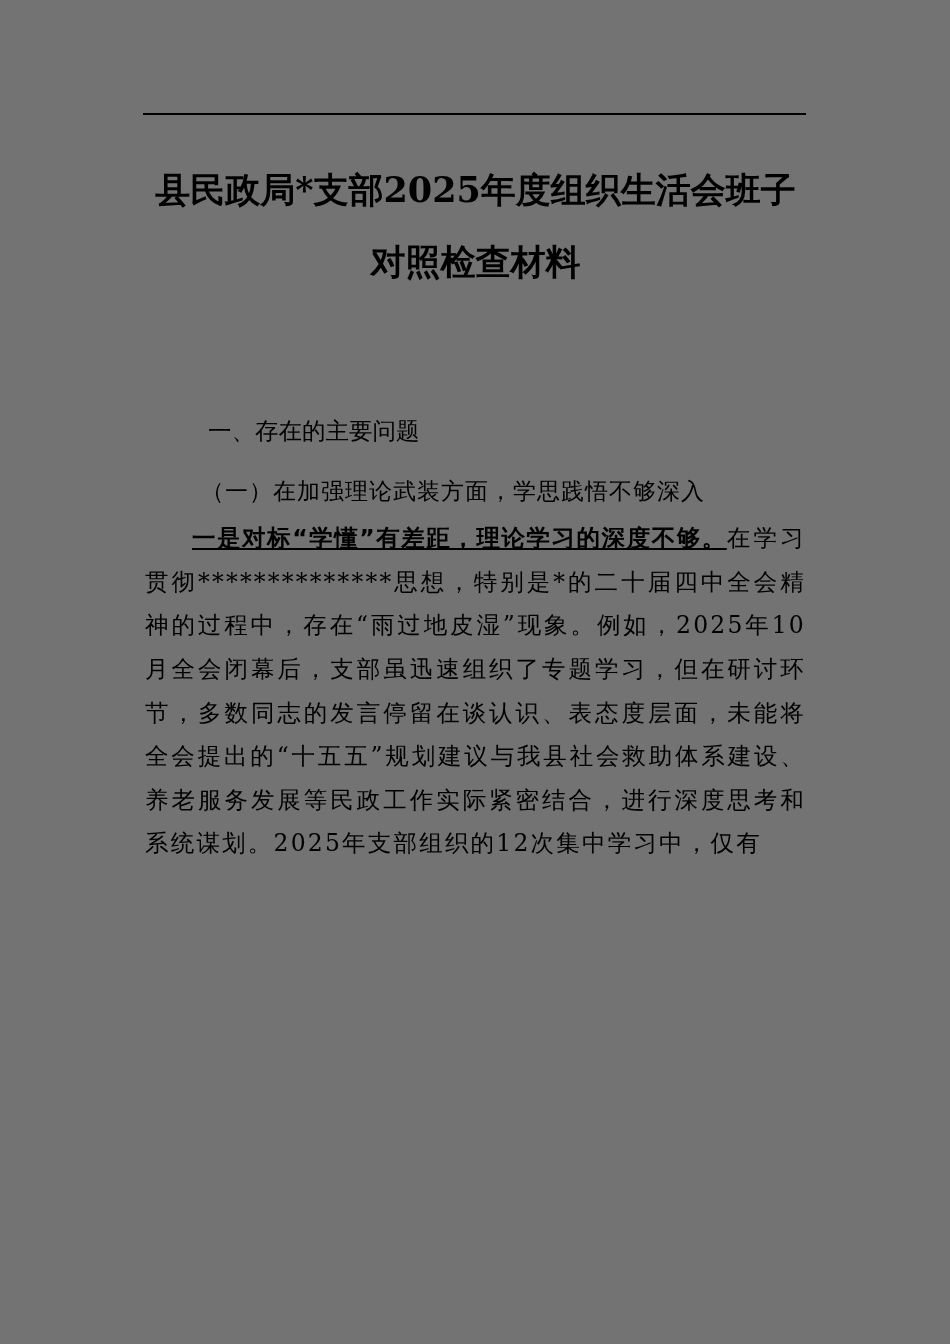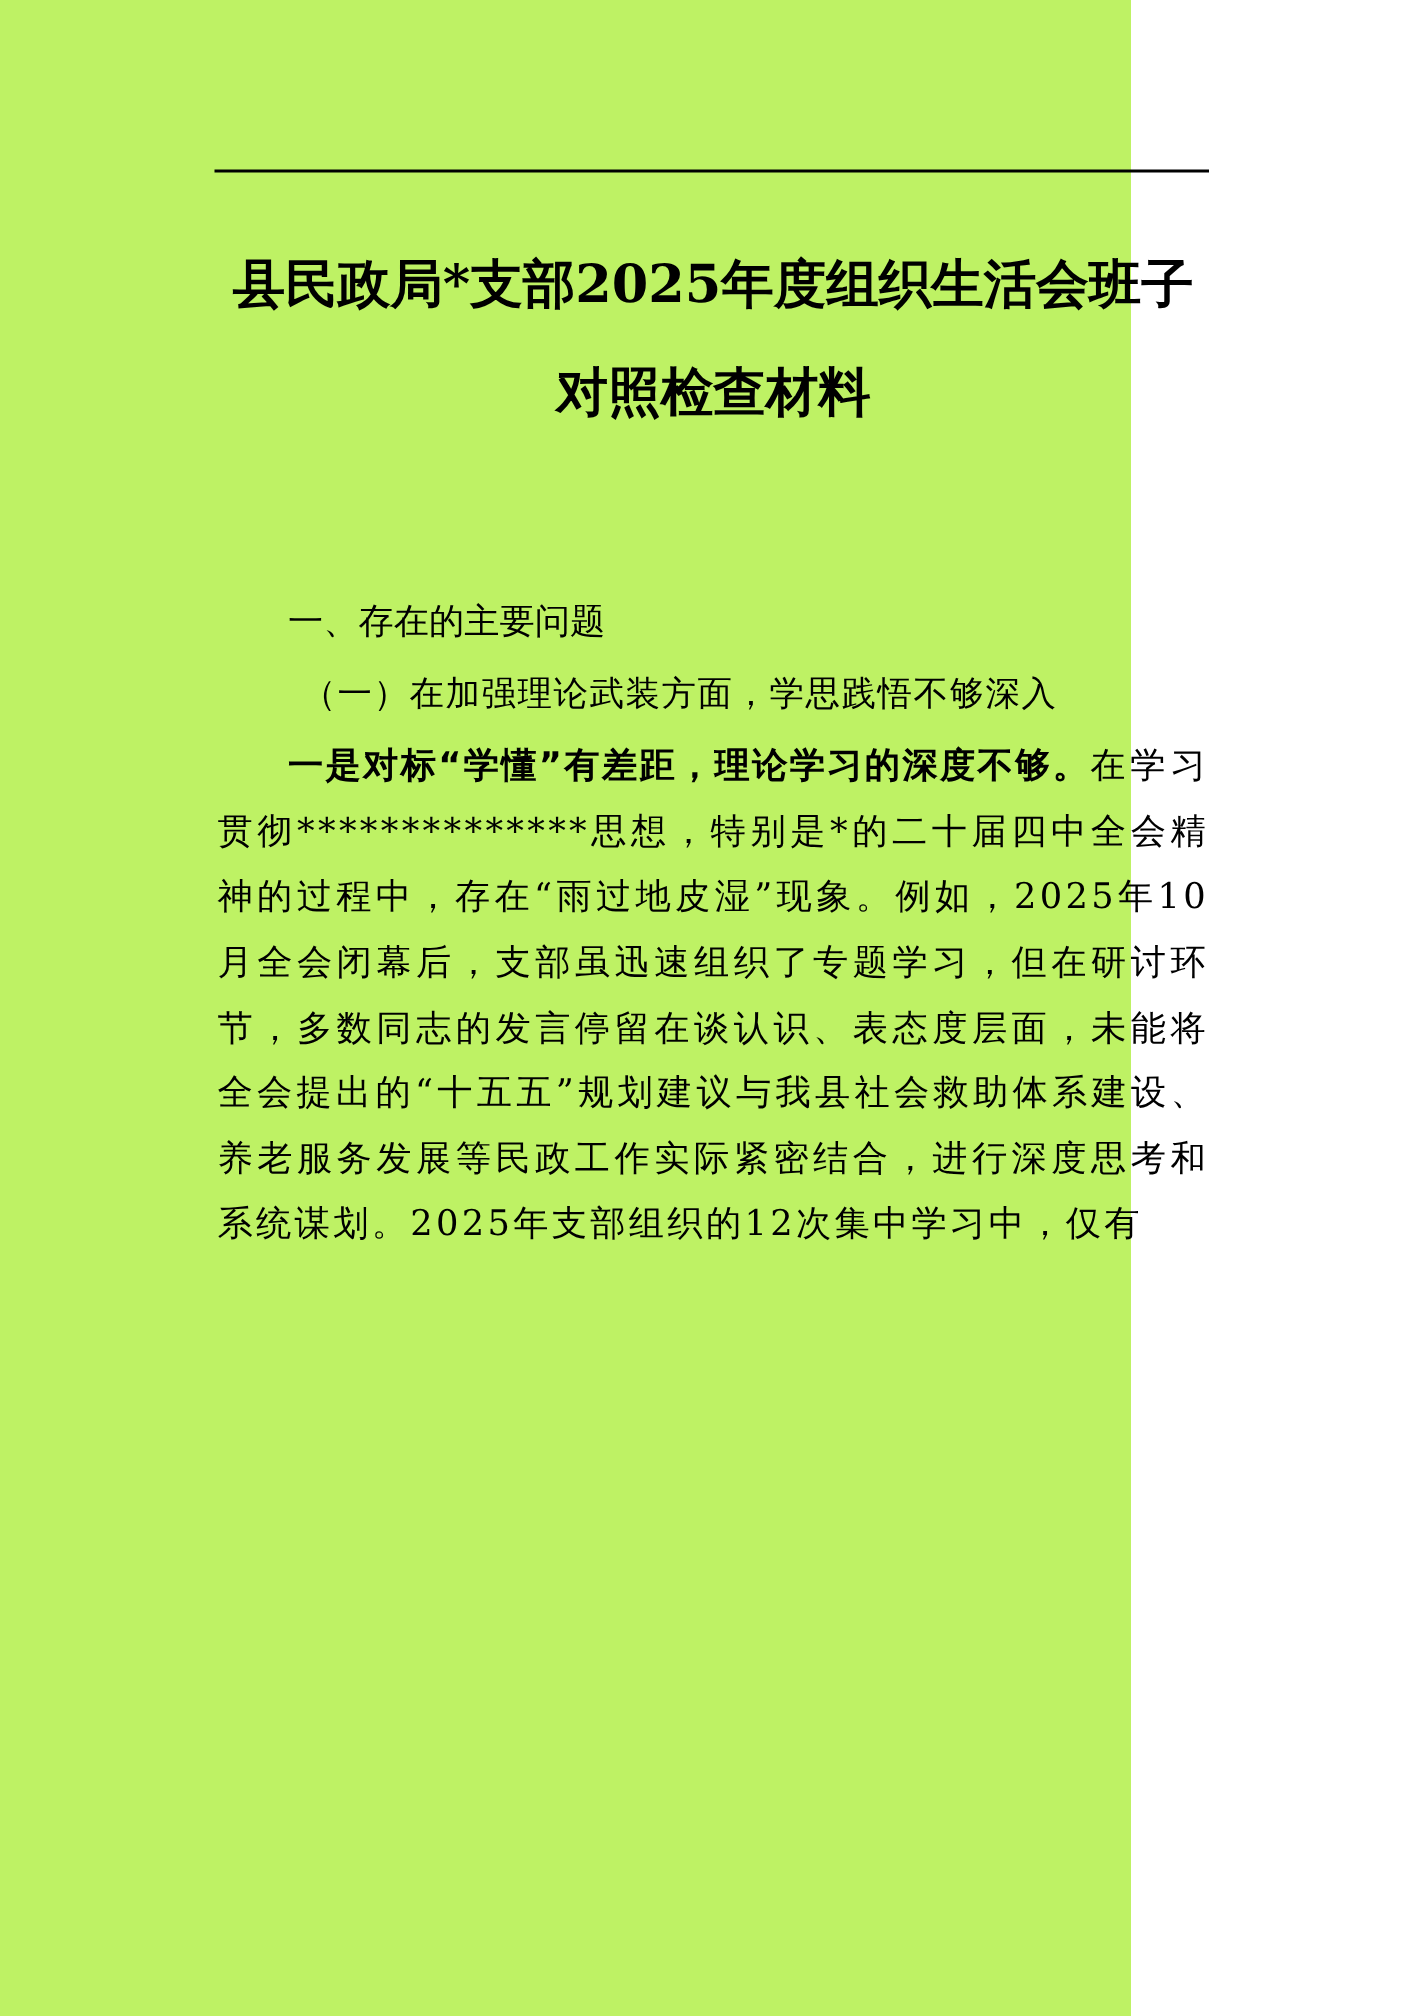--- a/index.html
+++ b/index.html
@@ -11,22 +11,22 @@
       width: 950px;
       height: 1344px;
       position: relative;
       overflow: hidden;
       color: #000000;
       font-family: "DejaVu Serif", "Liberation Serif", serif;
     }
     .page {
       position: absolute;
       left: 0; top: 0;
-      width: 754px; height: 1344px;
-      background: #bef264;
+      width: 950px; height: 1344px;
+      background: #737373;
     }
     .top-rule {
       position: absolute;
       left: 143px;
       top: 113px;
       width: 663px;
       height: 2px;
       background: #000000;
     }
     .title {
@@ -56,36 +56,37 @@
       text-justify: inter-character;
     }
     .para {
       margin: 0;
       text-indent: 47px;
       text-align: justify;
       text-align-last: left;
       letter-spacing: 2.2px;
     }
     .heading-1 {
-      margin: 0;
+      margin: 16px;
       text-indent: 47px;
-      font-family: Liberation Serif, serif;
+      font-family: Liberation Sans, sans-serif;
       font-size: 23.5px;
       letter-spacing: 0px;
     }
     .heading-2 {
       margin: 4px;
       text-indent: 52px;
       font-size: 23px;
       letter-spacing: 1px;
     }
     .lead {
       font-weight: bold;
       font-family: "DejaVu Sans", "Liberation Sans", sans-serif;
       letter-spacing: 0.5px;
+      text-decoration: underline;
     }
   </style>
 </head>
 <body>
 
 <div class="page">
   <div class="top-rule"></div>
 
   <div class="title title-1">县民政局*支部2025年度组织生活会班子</div>
   <div class="title title-2">对照检查材料</div>

